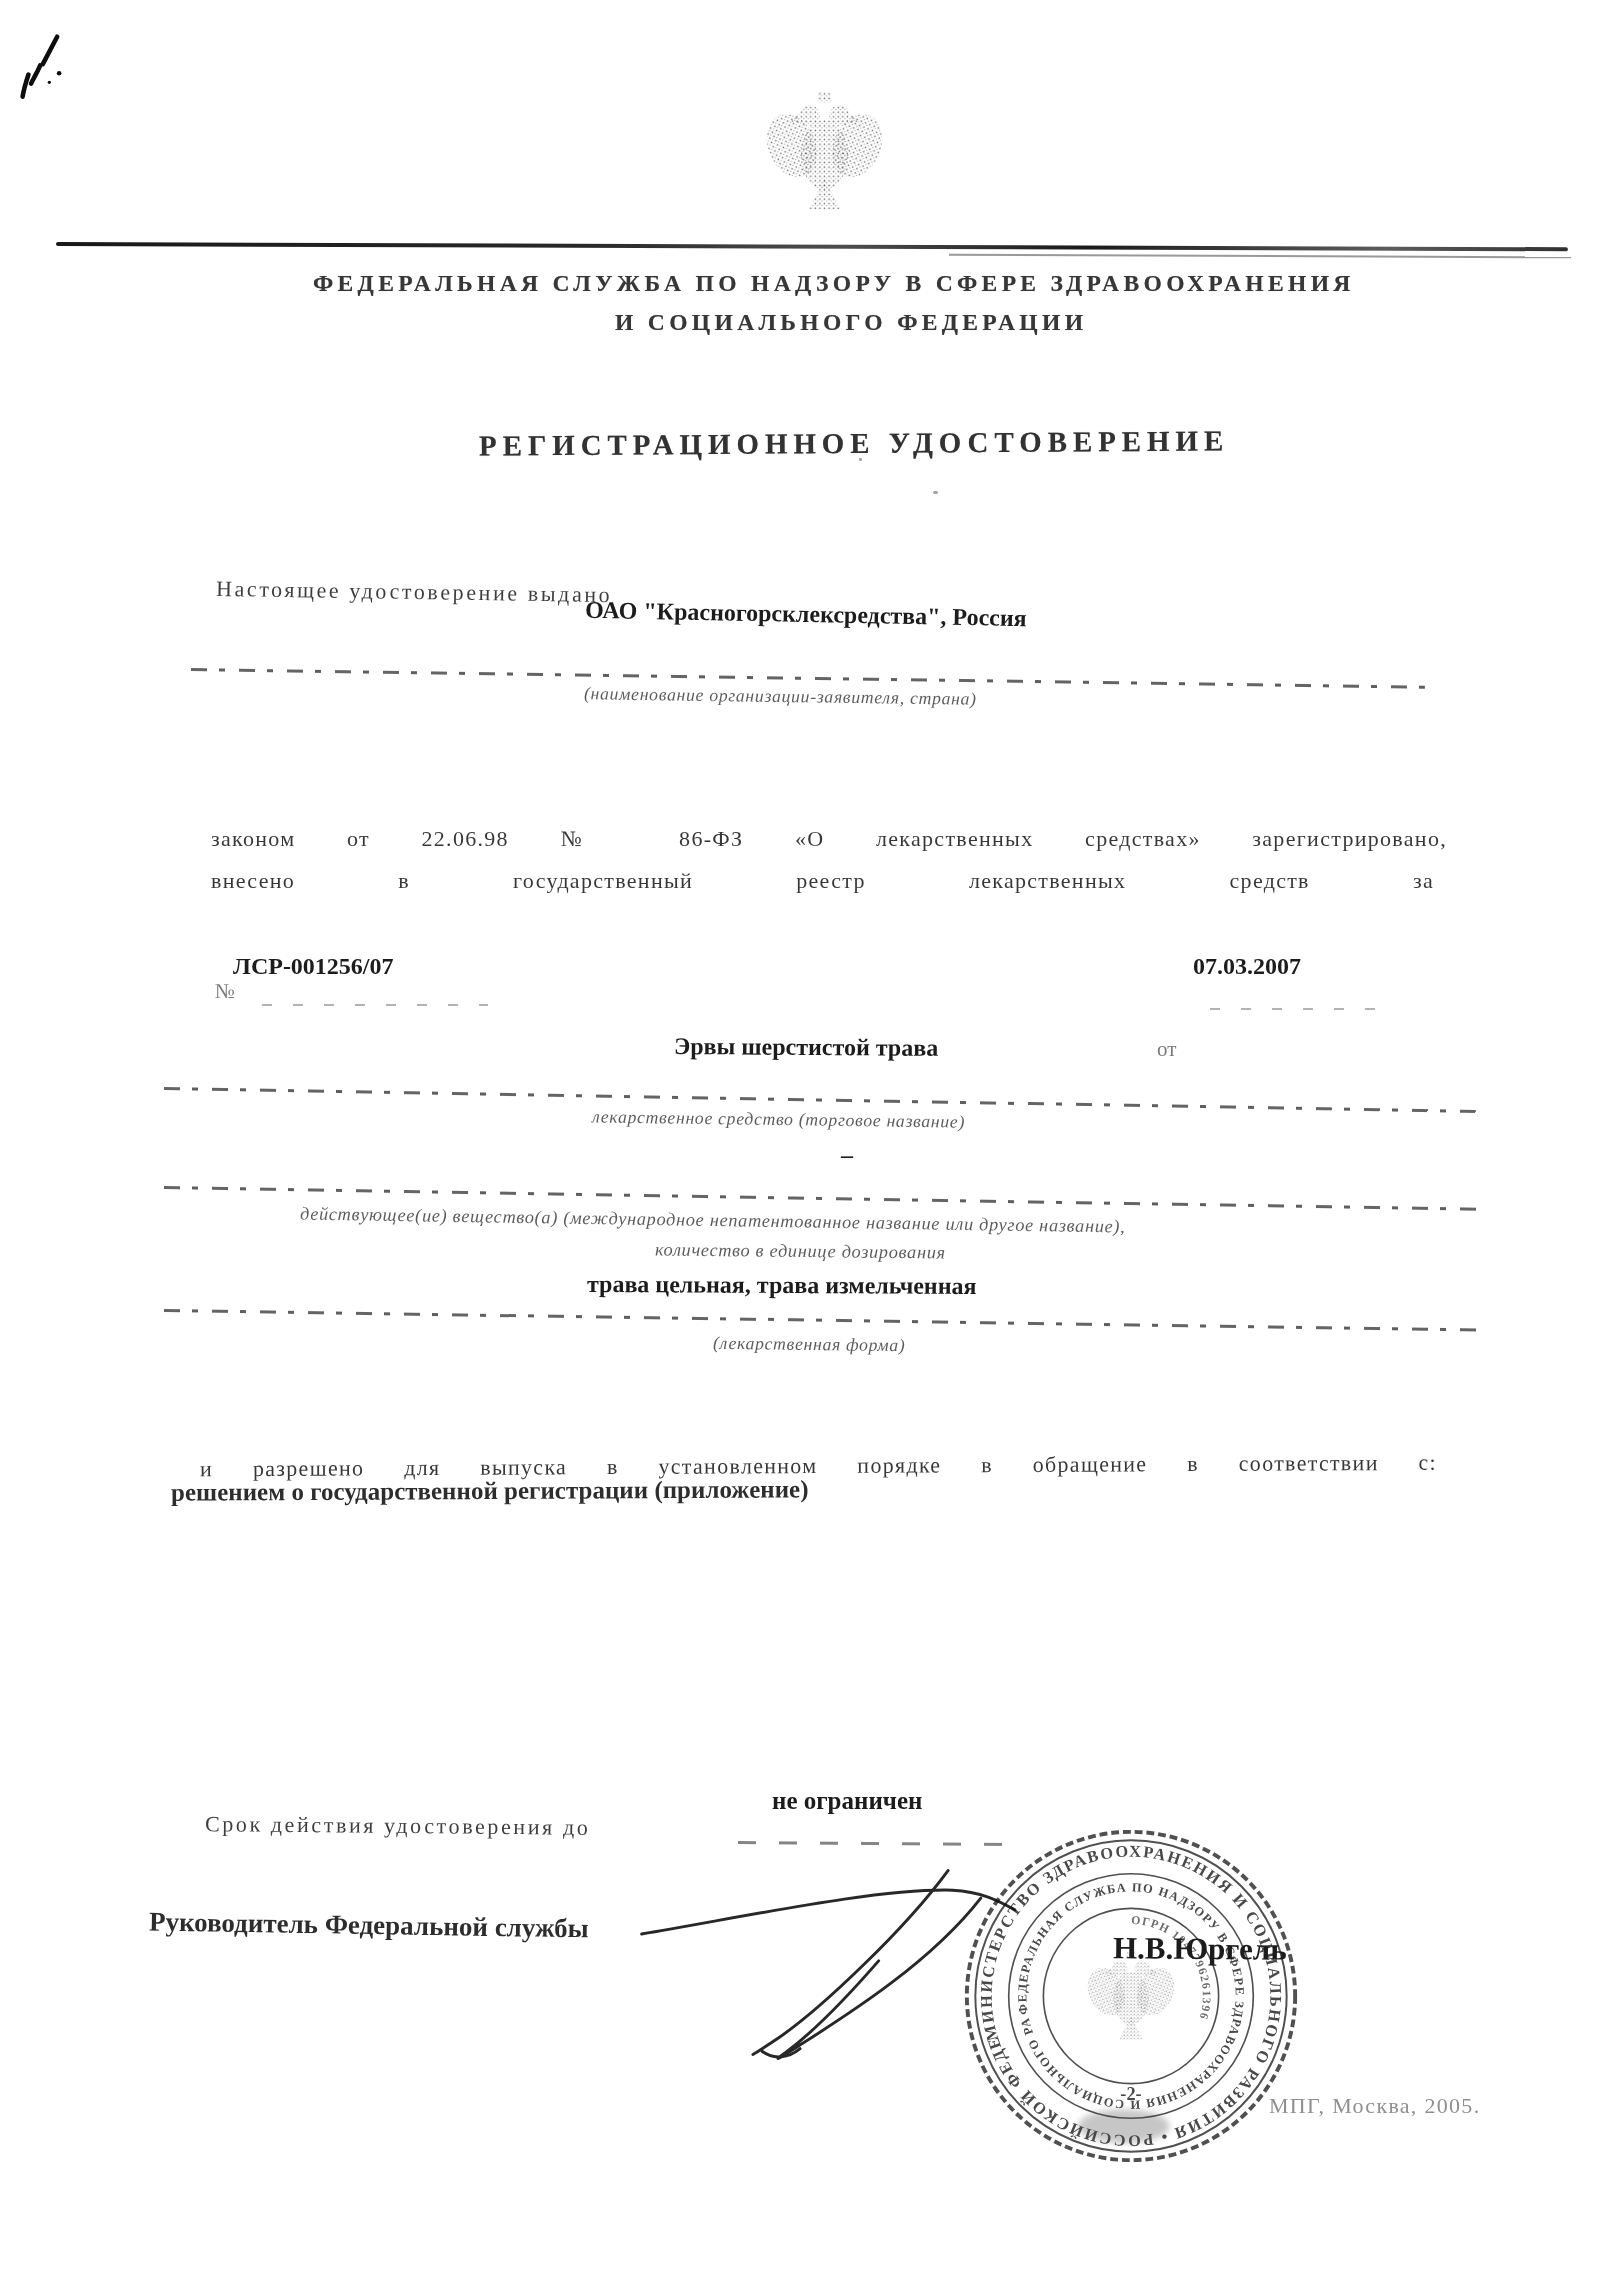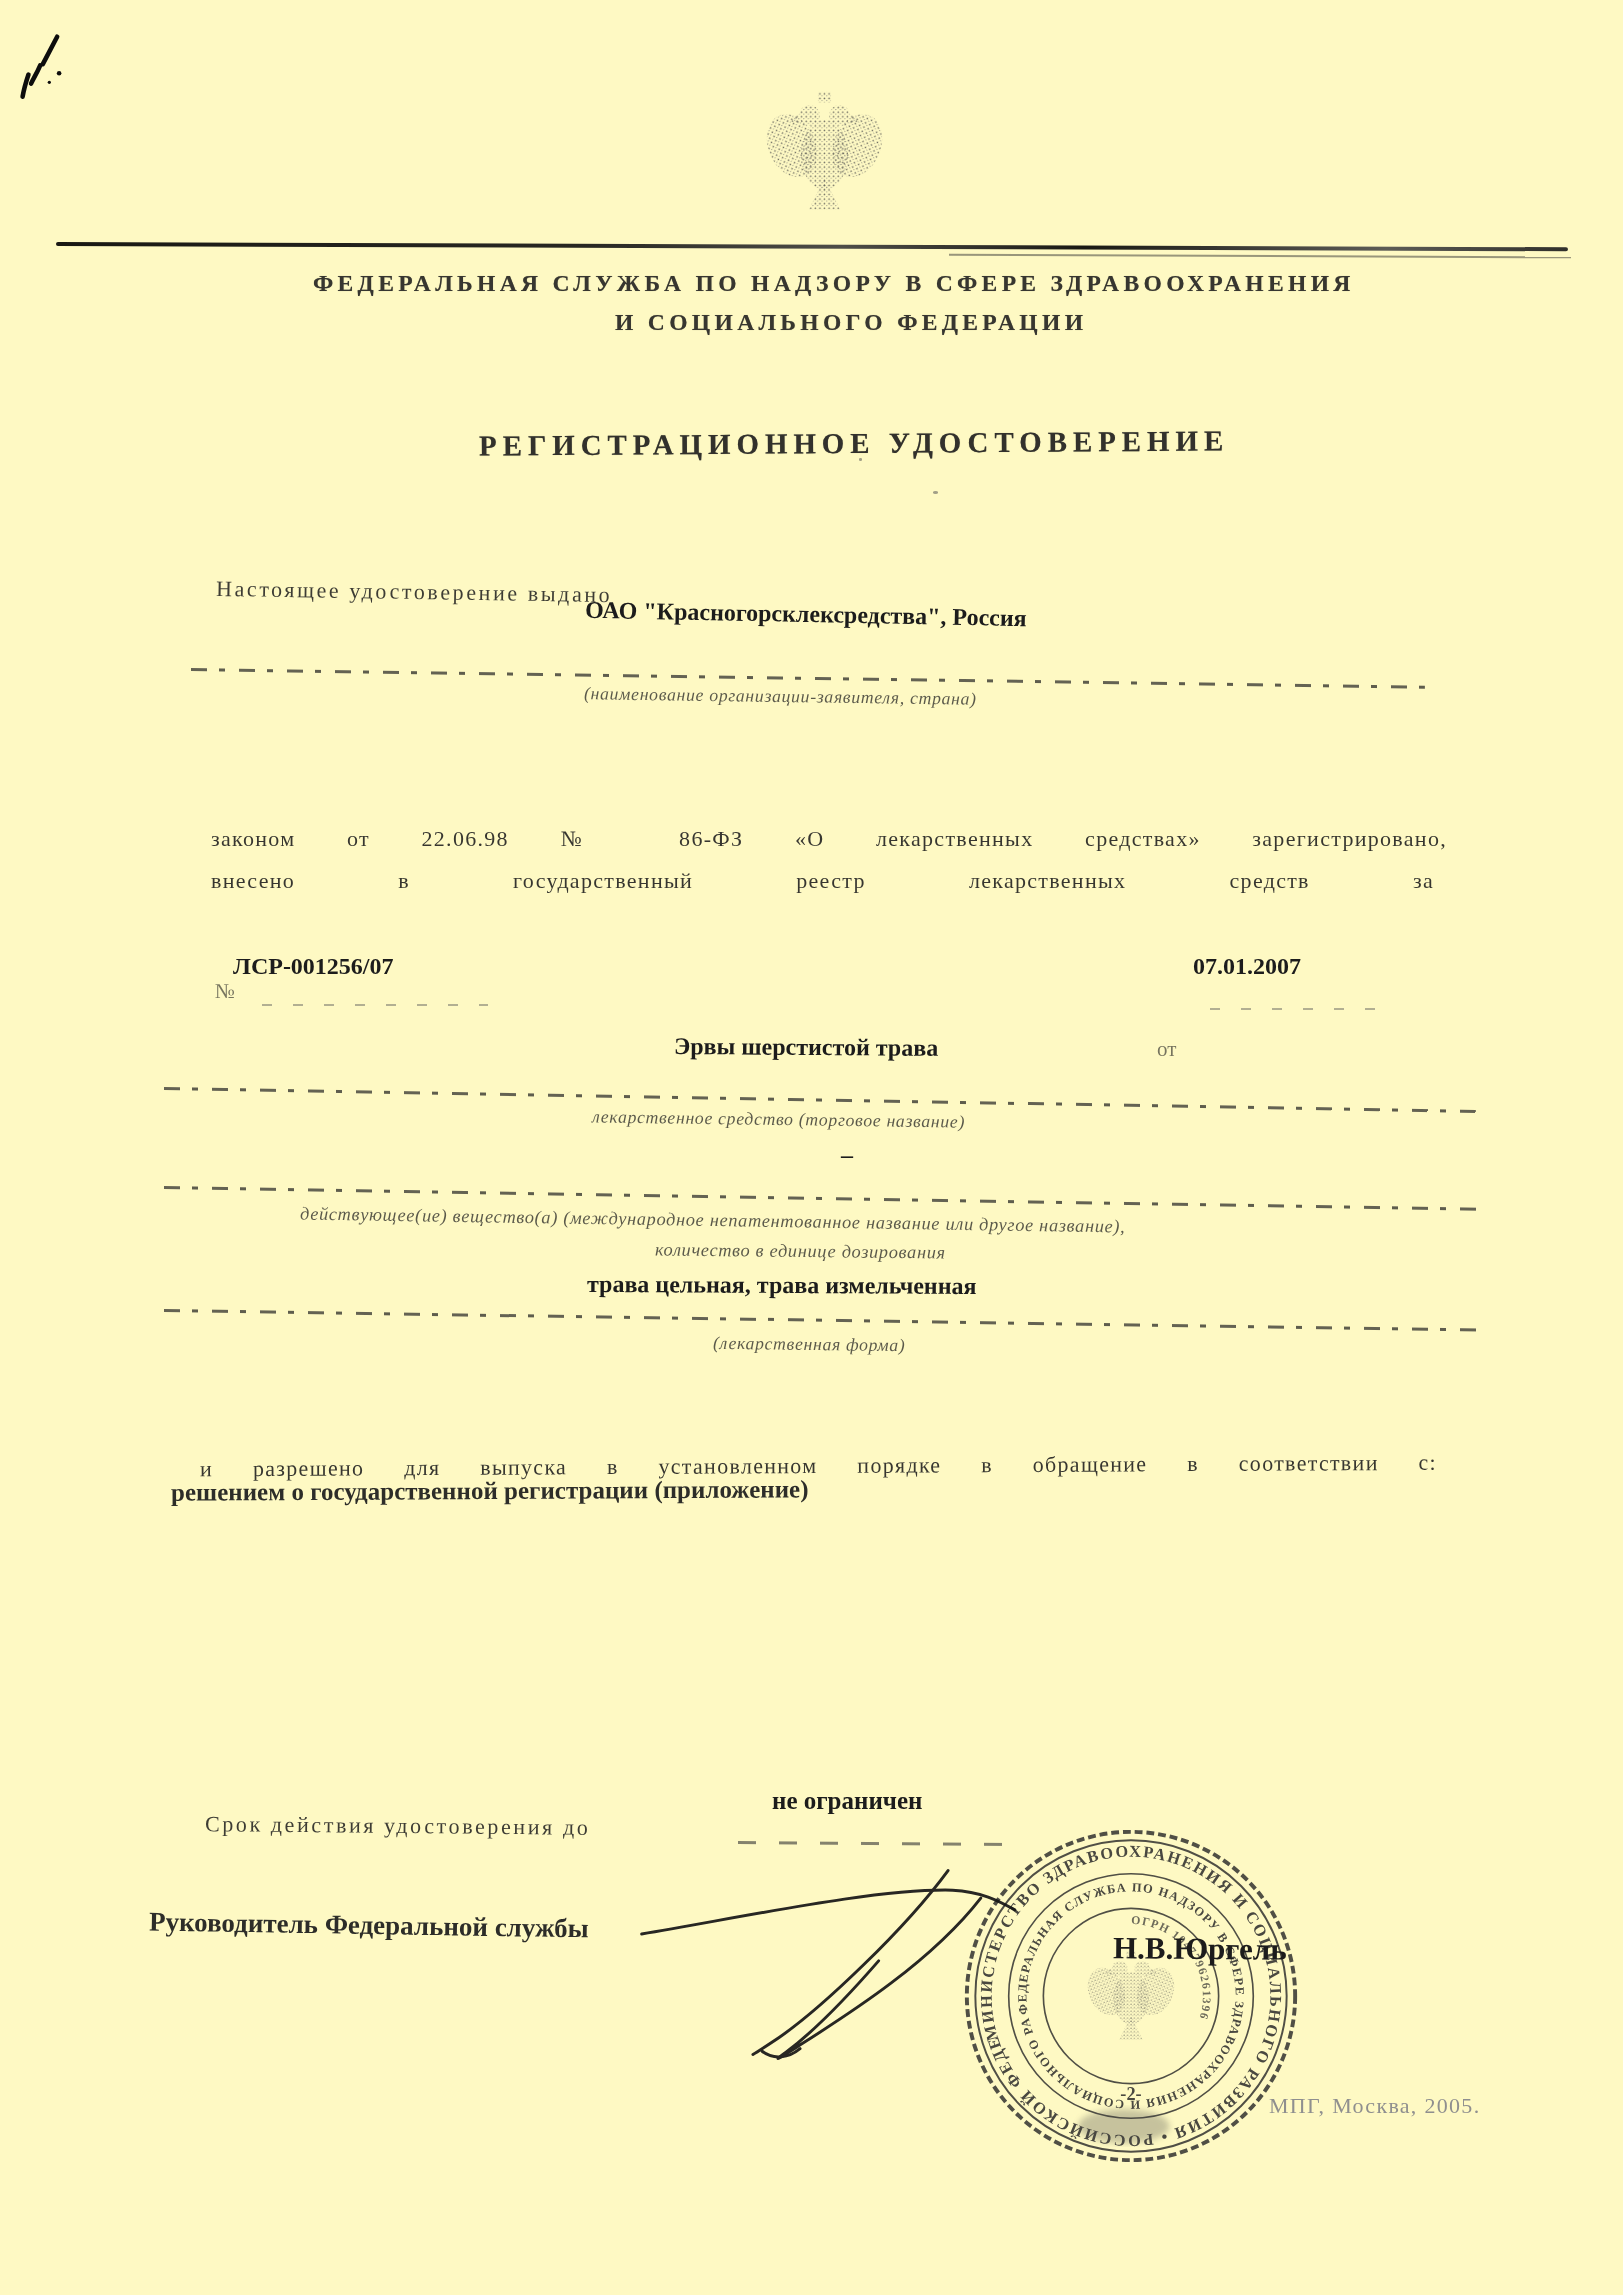--- a/index.html
+++ b/index.html
@@ -1,17 +1,17 @@
 <!DOCTYPE html>
 <html style="font-size:10.5px"><head>
 <meta charset="utf-8">
 <style>
   html,body{margin:0;padding:0;background:#e8e8e8;}
   .page{
-    position:relative;width:1623px;height:2295px;background:#fef9c3;overflow:hidden;
+    position:relative;width:1623px;height:2295px;background:#ffffff;overflow:hidden;
     font-family:"Liberation Serif", serif;color:#1c1c1c;
   }
   .abs{position:absolute;white-space:nowrap;}
   
   .hdr{font-size:23.6px;font-weight:700;letter-spacing:4.3px;opacity:.88;text-shadow:0 0 0.7px rgba(0,0,0,.55);}
   .title{font-size:29px;font-weight:700;letter-spacing:5.9px;opacity:.9;text-shadow:0 0 0.7px rgba(0,0,0,.5);}
   .lbl{font-size:22px;letter-spacing:2.6px;opacity:.85;}
   .boldval{font-size:24px;font-weight:700;}
   .cap{font-size:17.7px;font-style:italic;opacity:.72;letter-spacing:0.7px;}
   .body-par{font-size:22px;letter-spacing:1.3px;line-height:42px;opacity:.88;}
@@ -88,21 +88,21 @@
   <div class="abs boldval" style="left:585px;top:601px;transform:rotate(1.1deg)">ОАО "Красногорсклексредства", Россия</div>
   <div class="abs dashrule" style="left:191px;top:668px;width:1234px;transform:rotate(0.82deg)"></div>
   <div class="abs cap" style="left:584px;top:686px;transform:rotate(0.8deg)">(наименование организации-заявителя, страна)</div>
 
   <div class="abs body-par jline" style="left:211px;top:818px;width:1236px">законом от 22.06.98 № 86-ФЗ «О лекарственных средствах» зарегистрировано,</div>
   <div class="abs body-par jline" style="left:211px;top:860px;width:1223px">внесено в государственный реестр лекарственных средств за</div>
 
   <div class="abs boldval" style="left:233px;top:953px">ЛСР-001256/07</div>
   <div class="abs smlbl" style="left:215px;top:979px">№</div>
   <div class="abs dotfaint" style="left:262px;top:1004px;width:226px"></div>
-  <div class="abs boldval" style="left:1193px;top:953px">07.01.2007</div>
+  <div class="abs boldval" style="left:1193px;top:953px">07.03.2007</div>
   <div class="abs smlbl" style="left:1157px;top:1037px">от</div>
   <div class="abs dotfaint" style="left:1210px;top:1008px;width:171px"></div>
 
   <div class="abs boldval" style="left:674px;top:1034px;transform:rotate(0.4deg)">Эрвы шерстистой трава</div>
   <div class="abs dashrule" style="left:164px;top:1087px;width:1312px;transform:rotate(1.0deg)"></div>
   <div class="abs cap" style="left:592px;top:1109px;transform:rotate(0.8deg)">лекарственное средство (торговое название)</div>
 
   <div class="abs boldval" style="left:841px;top:1142px">–</div>
   <div class="abs dashrule" style="left:164px;top:1186px;width:1316px;transform:rotate(0.95deg)"></div>
   <div class="abs cap" style="left:300px;top:1210px;transform:rotate(0.9deg);font-size:18.3px">действующее(ие) вещество(а) (международное непатентованное название или другое название),</div>

